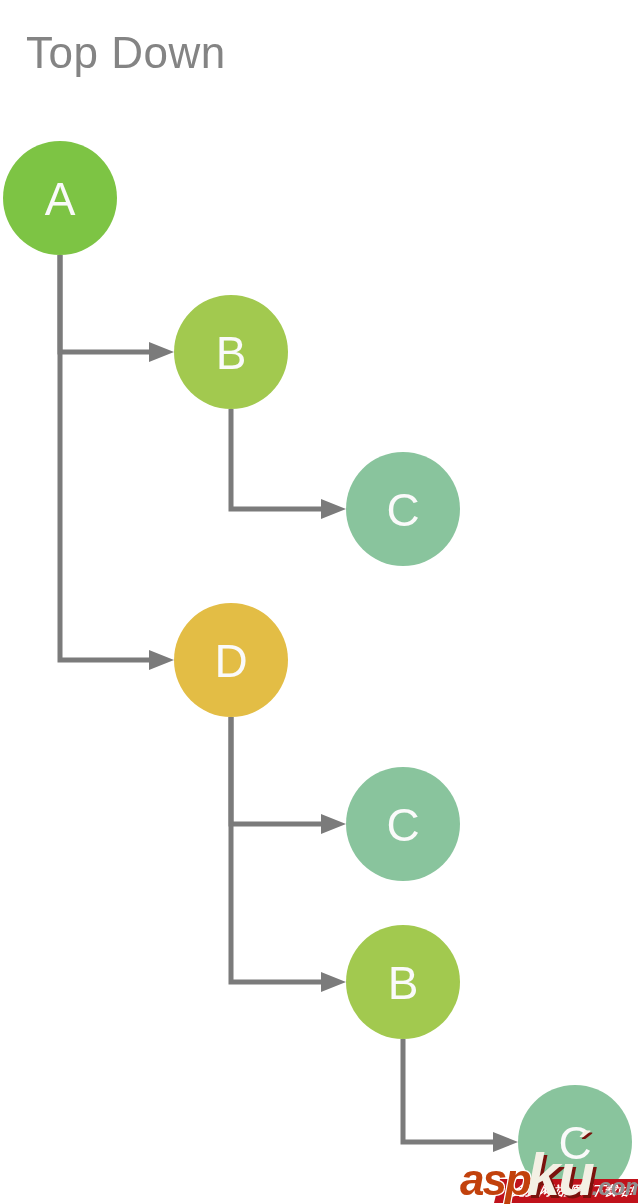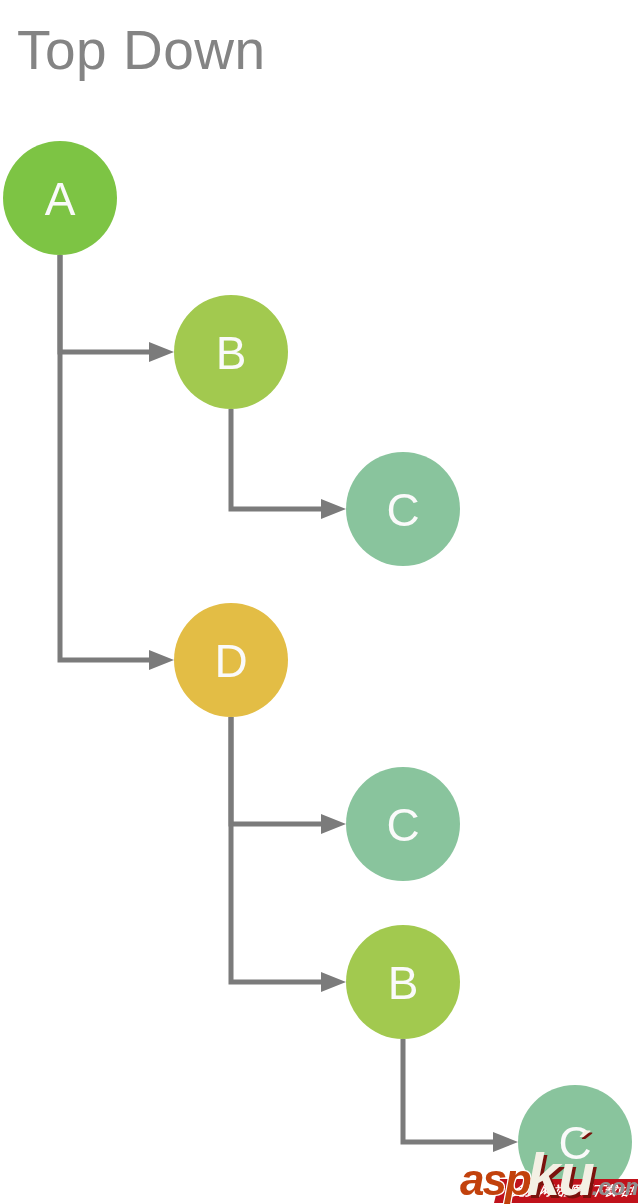--- a/index.html
+++ b/index.html
@@ -8,22 +8,22 @@
     width: 638px;
     height: 1204px;
     background: #ffffff;
     overflow: hidden;
     font-family: "Liberation Sans", sans-serif;
   }
   .page-title {
     position: absolute;
     left: 10px;
     top: 12px;
-    margin: 7px;
-    font-size: 55px;
+    margin: 16px;
+    font-size: 44px;
     font-weight: 300;
     letter-spacing: 0.5px;
     color: #848484;
     line-height: 1.15;
     font-family: "Liberation Sans", sans-serif;
   }
   svg.tree {
     position: absolute;
     left: 0; top: 0;
     width: 638px; height: 1204px;

